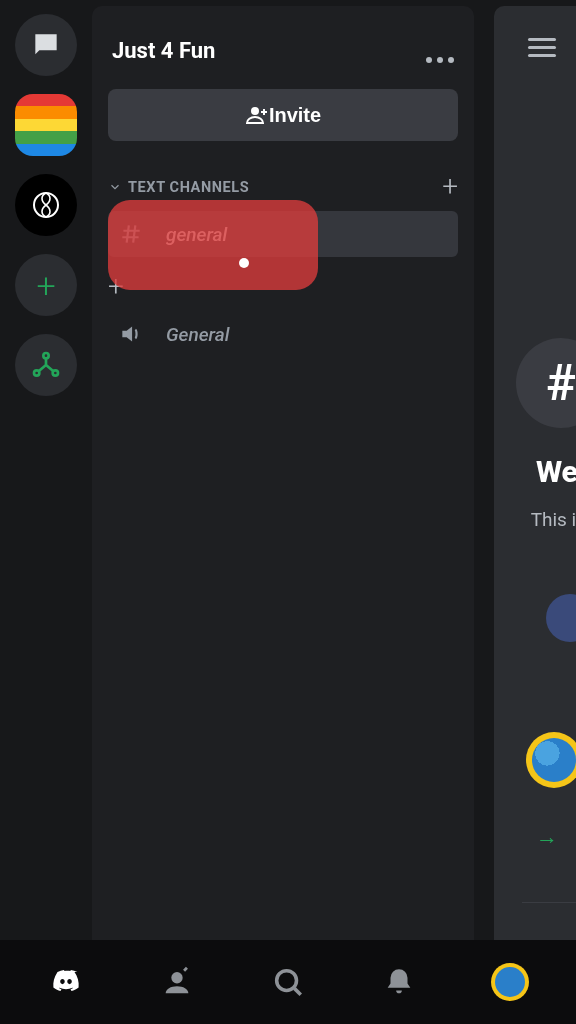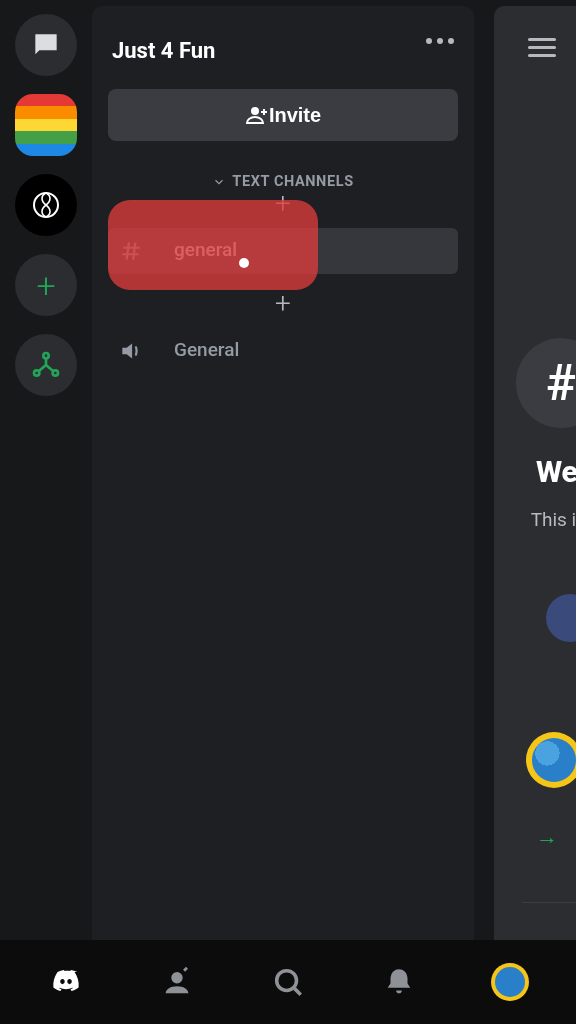--- a/index.html
+++ b/index.html
@@ -13,36 +13,36 @@
   .rail-item { width: 62px; height: 62px; border-radius: 50%; background: #2b2d31; display: flex; align-items: center; justify-content: center; cursor: pointer; }
   .rail-item.rounded { border-radius: 18px; }
   .rail-item.active { border-radius: 18px; }
   .rail-item svg { width: 32px; height: 32px; }
   .rainbow { background: linear-gradient(180deg,#e53935 0 20%,#fb8c00 20% 40%,#fdd835 40% 60%,#43a047 60% 80%,#1e88e5 80% 100%); }
   .openai-circle { background: #000; }
   .plus-green { color: #23a559; font-size: 34px; font-weight: 300; }
 
   
   .channel-panel { width: 382px; background: #1e1f22; border-radius: 10px 10px 0 0; margin-top: 6px; padding: 28px 0 0 0; display: flex; flex-direction: column; position: relative; }
-  .server-header { display: flex; align-items: flex-start; justify-content: space-between; padding: 4px 20px 26px 20px; }
+  .server-header { display: flex; align-items: flex-end; justify-content: space-between; padding: 4px 20px 26px 20px; }
   .server-title { font-size: 22px; font-weight: 700; color: #fff; }
   .dots { display: flex; gap: 5px; }
   .dots span { width: 6px; height: 6px; border-radius: 50%; background: #b5bac1; }
 
   .invite-btn { margin: 0 16px 28px 16px; background: #3a3c42; color: #fff; border: none; border-radius: 8px; height: 52px; display: flex; align-items: center; justify-content: center; gap: 0; font-size: 20px; font-weight: 600; cursor: pointer; }
   .invite-btn svg { width: 24px; height: 24px; fill: #fff; }
 
   .category { padding: 0 16px; }
-  .cat-head { display: flex; align-items: center; justify-content: space-between; color: #949ba4; cursor: pointer; padding: 4px 0; flex-direction: column; }
+  .cat-head { display: flex; align-items: center; justify-content: space-between; color: #949ba4; cursor: pointer; padding: 4px 0; }
   .cat-left { display: flex; align-items: center; gap: 6px; }
   .cat-label { font-size: 14.5px; font-weight: 700; letter-spacing: 0.6px; }
   .chevron { width: 14px; height: 14px; }
   .add-ch { color: #b5bac1; font-size: 28px; font-weight: 300; line-height: 1; }
 
-  .channel-row { display: flex; align-items: flex-start; gap: 30px; padding: 10px 10px; margin: 6px 0 12px 0; border-radius: 6px; color: #949ba4; font-size: 19px; font-weight: 500; cursor: pointer; }
+  .channel-row { display: flex; align-items: center; gap: 22px; padding: 10px 10px; margin: 6px 0 12px 0; border-radius: 6px; color: #949ba4; font-size: 19px; font-weight: 500; cursor: pointer; font-style: italic; }
   .channel-row.selected { background: #35373d; color: #dcddde; }
   .ch-icon { width: 26px; height: 26px; }
 
   
   .highlight-red { position: absolute; left: 16px; top: 194px; width: 210px; height: 90px; background: rgba(220, 60, 60, 0.78); border-radius: 22px; pointer-events: none; mix-blend-mode: normal; }
   
 
   
   .chat-slice { flex: 1; background: #2b2d31; margin-left: 20px; margin-top: 6px; border-radius: 10px 0 0 0; position: relative; overflow: hidden; }
   .burger { position: absolute; top: 32px; right: 20px; display: flex; flex-direction: column; gap: 5px; }

